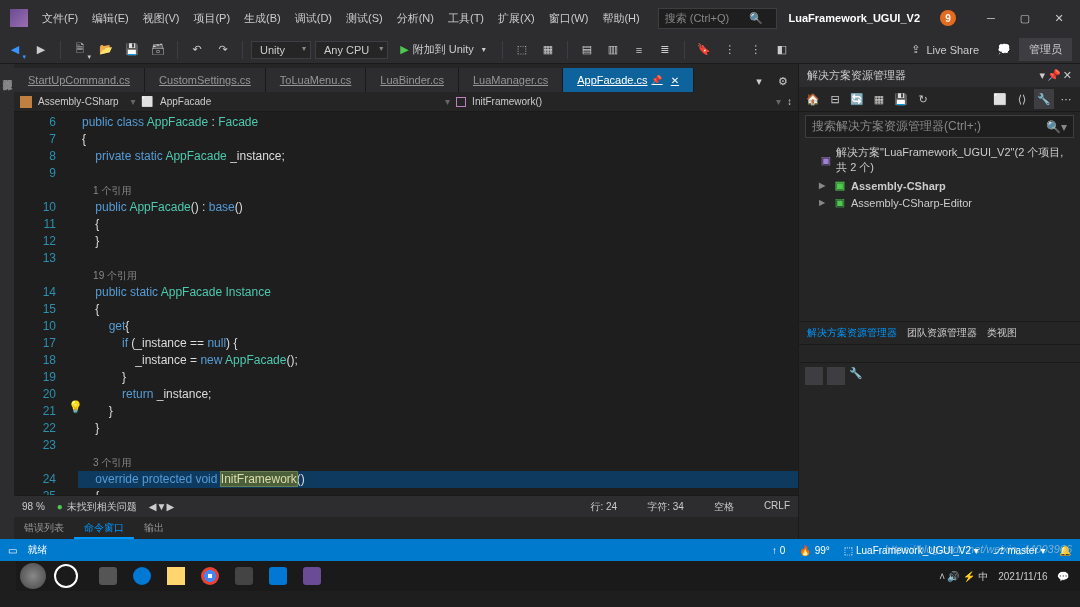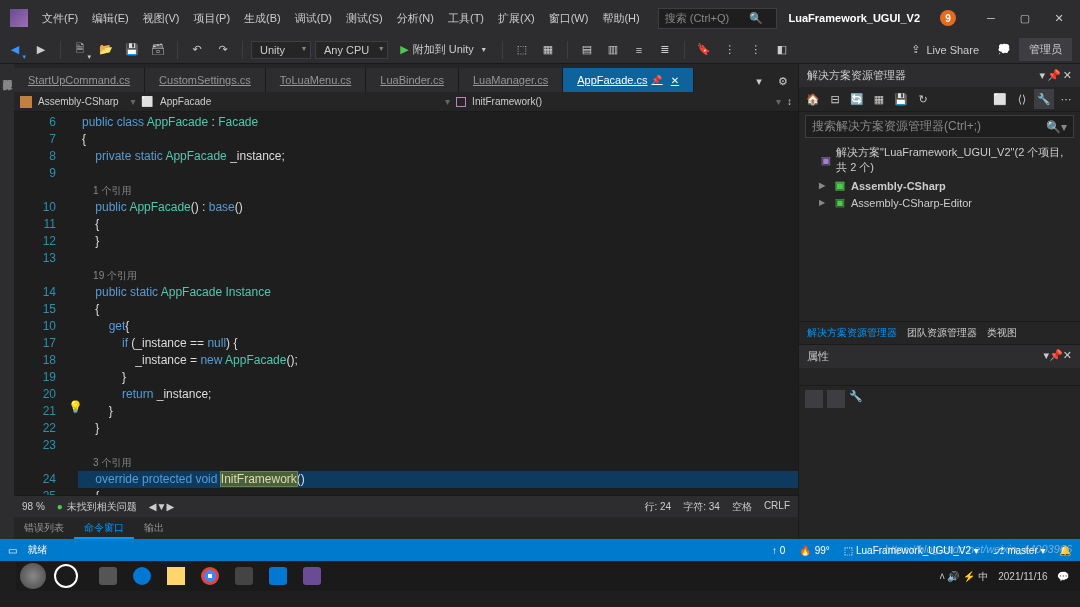--- a/index.html
+++ b/index.html
@@ -48,21 +48,21 @@
 .kw { color: #569cd6; }
 .type { color: #4ec9b0; }
 .ref { color: #888; font-size: 10px; }
 .method { color: #dcdcaa; border-radius: 7px; }
 .hlword { background: #4a5f3a; outline: 1px solid #6a8050; }
 .lightbulb { position: absolute; left: 54px; top: 288px; color: #ffd700; font-size: 12px; z-index: 2; }
 
 .editor-status { height: 22px; background: #2d2d30; display: flex; align-items: center; padding: 0 8px; font-size: 10px; gap: 12px; border-top: 1px solid #1a1a1a; }
 .editor-status .issues { display: flex; align-items: center; gap: 4px; }
 .editor-status .check { color: #4ec94e; }
-.editor-status .right { margin-left: auto; display: flex; gap: 12px; color: #ccc; }
+.editor-status .right { margin-left: auto; display: flex; gap: 30px; color: #ccc; }
 
 .bottom-tabs { height: 22px; background: #252526; display: flex; }
 .btm-tab { padding: 4px 10px; font-size: 10px; color: #969696; }
 .btm-tab.active { color: #0097fb; border-bottom: 2px solid #0097fb; }
 
 .right-panel { width: 282px; background: #252526; display: flex; flex-direction: column; border-left: 1px solid #1a1a1a; }
 .panel-title { background: #2d2d30; padding: 4px 8px; font-size: 11px; display: flex; align-items: center; justify-content: space-between; }
 .panel-title .ptools { display: flex; gap: 2px; }
 .panel-toolbar { padding: 2px 4px; display: flex; gap: 2px; border-bottom: 1px solid #1a1a1a; }
 .panel-toolbar .ptbtn { width: 20px; height: 20px; display: flex; align-items: center; justify-content: center; color: #ccc; }
@@ -303,24 +303,20 @@
           <span class="ticon" style="color:#4ec94e">▣</span>
           <span>Assembly-CSharp-Editor</span>
         </div>
     </div>
     <div class="panel-min-tabs">
       <span>解决方案资源管理器</span>
       <span>团队资源管理器</span>
       <span>类视图</span>
     </div>
     <div class="props-panel">
-      <div class="props-title">
-          <span>属性</span>
-          <div class="ptools"><span>▾</span><span>📌</span><span>✕</span></div>
-        </div>
       <div style="height:18px;border-bottom:1px solid #1a1a1a"></div>
       <div class="props-toolbar">
         <div class="pbtn"></div>
         <div class="pbtn"></div>
         <div class="pbtn" style="background:transparent;color:#888">🔧</div>
       </div>
       <div style="height:80px"></div>
     </div>
   </div>
 </div>

